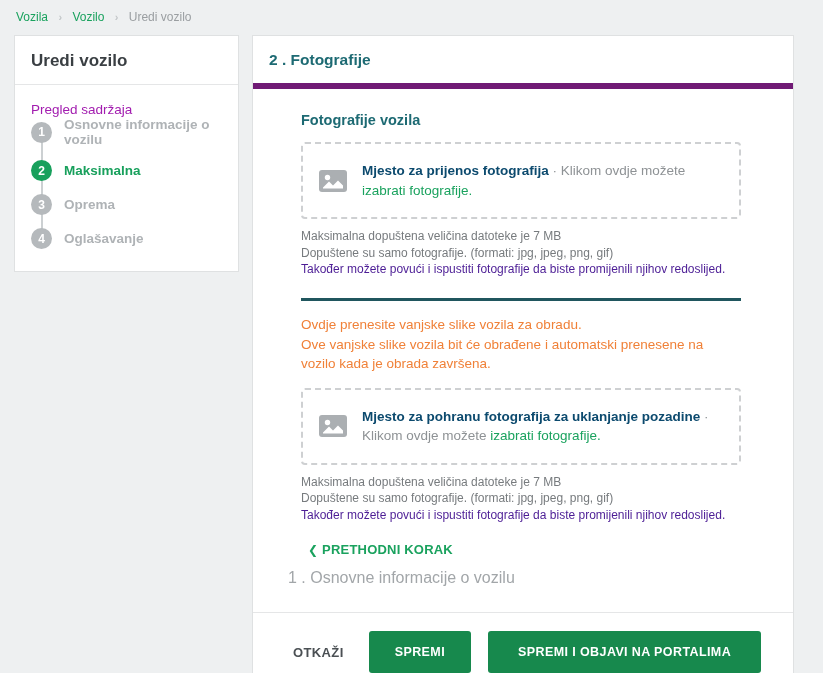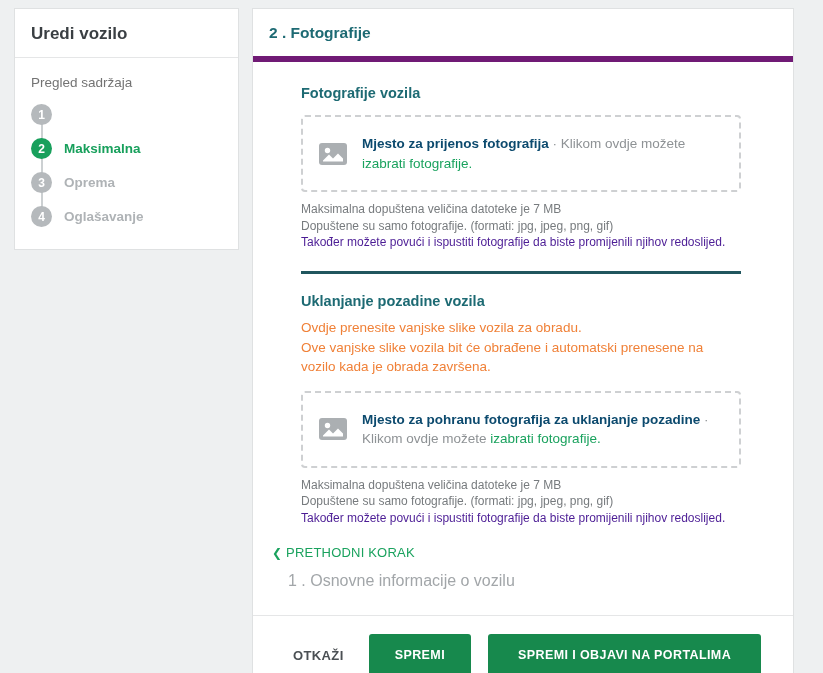--- a/index.html
+++ b/index.html
@@ -20,21 +20,21 @@
   .crumb-current { color: #9a9ea1; }
 
   .layout { display: flex; align-items: flex-start; gap: 13px; }
   .card { background: #fff; border: 1px solid #dfe1e2; }
 
   
   .sidebar-card { width: 225px; }
   .sidebar-header { padding: 15px 16px 13px; border-bottom: 1px solid #e5e6e7; }
   .sidebar-title { font-size: 17px; font-weight: bold; color: #3a3f43; }
   .sidebar-body { padding: 17px 16px 22px; }
-  .toc-label { font-size: 13.5px; color: #737373; margin-bottom: 14px; }
+  .toc-label { font-size: 13.5px; color: #a21caf; }
   .steps { position: relative; }
   .steps::before {
     content:""; position:absolute; left:10px; top:10px; bottom:12px;
     width:2px; background:#ccd0d2;
   }
   .step { display:flex; align-items:center; gap:12px; margin-bottom:13px; position:relative; cursor:pointer; }
   .step:last-child { margin-bottom:0; }
   .step-circle {
     width:21px; height:21px; border-radius:50%; background:#b5b9bc;
     color:#fff; font-size:12px; font-weight:bold;
@@ -66,21 +66,21 @@
   .notes { margin-top: 9px; font-size: 12px; line-height: 1.38; color: #777b7e; }
   .note-warning { color: #4c1d95; }
 
   .section-divider { border: none; border-top: 3px solid #20565e; margin: 20px 0 19px; }
 
   .intro-bold { color:#f08138; font-weight:normal; font-size:13.5px; margin: -3px 0 4px; }
   .intro-text { color:#f08138; font-size:13.5px; line-height:1.4; margin: 0 0 14px; max-width: 430px; }
 
   
   .step-nav { display:flex; justify-content:space-between; padding: 0 19px; margin-top: 17px; }
-  .nav-link { font-size:13px; font-weight:normal; color:#1aa25e; text-decoration:none; letter-spacing:.2px; }
+  .nav-link { font-size:13px; font-weight:bold; color:#1aa25e; text-decoration:none; letter-spacing:.2px;margin-left:36px; }
   .nav-chevron { font-size:12px; }
   .nav-sub { font-size:16px; color:#a2a6a9; margin-top:11px; }
   .nav-prev .nav-sub { margin-left: 16px; }
   .nav-next { text-align: right; }
 
   
   .footer {
     margin-top: 25px; border-top: 1px solid #e5e6e7;
     padding: 18px 0 22px;
     display: flex; align-items: center; justify-content: center; gap: 17px;
@@ -93,32 +93,40 @@
     background:#17894d; color:#fff; font-weight:bold; font-size:12.5px;
     padding: 14px 26px; border-radius:3px;
   }
   .btn-wide { padding: 14px 30px; }
 </style>
 </head>
 <body>
 
 <div class="page">
 
+  <div class="breadcrumb">
+    <a href="#">Vozila</a>
+    <span class="crumb-sep">›</span>
+    <a href="#">Vozilo</a>
+    <span class="crumb-sep">›</span>
+    <span class="crumb-current">Uredi vozilo</span>
+  </div>
 
   <div class="layout">
 
     <div class="card sidebar-card">
       <div class="sidebar-header">
         <div class="sidebar-title">Uredi vozilo</div>
       </div>
       <div class="sidebar-body">
         <div class="toc-label">Pregled sadržaja</div>
         <div class="steps">
           <div class="step">
             <span class="step-circle">1</span>
+            <span class="step-label">Osnovne informacije o vozilu</span>
           </div>
           <div class="step active">
             <span class="step-circle">2</span>
             <span class="step-label">Maksimalna</span>
           </div>
           <div class="step">
             <span class="step-circle">3</span>
             <span class="step-label">Oprema</span>
           </div>
           <div class="step">
@@ -156,21 +164,20 @@
           <div class="notes">
             <div>Maksimalna dopuštena veličina datoteke je 7 MB</div>
             <div>Dopuštene su samo fotografije. (formati: jpg, jpeg, png, gif)</div>
             <div class="note-warning">Također možete povući i ispustiti fotografije da biste promijenili njihov redoslijed.</div>
           </div>
         </div>
 
         <hr class="section-divider">
 
         <div class="section">
-          <h3 class="section-title">Uklanjanje pozadine vozila</h3>
           <p class="intro-bold">Ovdje prenesite vanjske slike vozila za obradu.</p>
           <p class="intro-text">Ove vanjske slike vozila bit će obrađene i automatski prenesene na vozilo kada je obrada završena.</p>
 
           <div class="dropzone">
             <svg class="dz-icon" width="28" height="22" viewBox="0 0 28 22">
               <rect x="0" y="0" width="28" height="22" rx="3" fill="#abafb2"></rect>
               <circle cx="8.5" cy="7.5" r="2.7" fill="#ffffff"></circle>
               <path d="M4 17.5 L10 11.5 L14 15.5 L19 10.5 L24 15.5 L24 18.5 L4 18.5 Z" fill="#ffffff"></path>
             </svg>
             <div class="dz-text">

